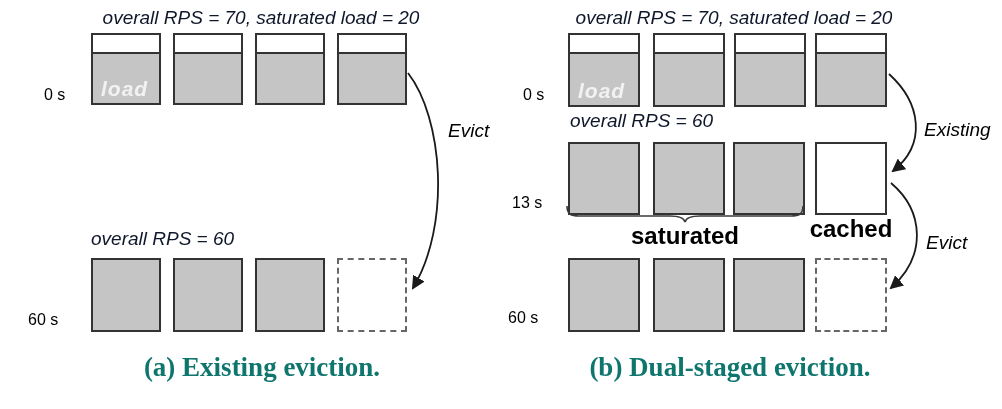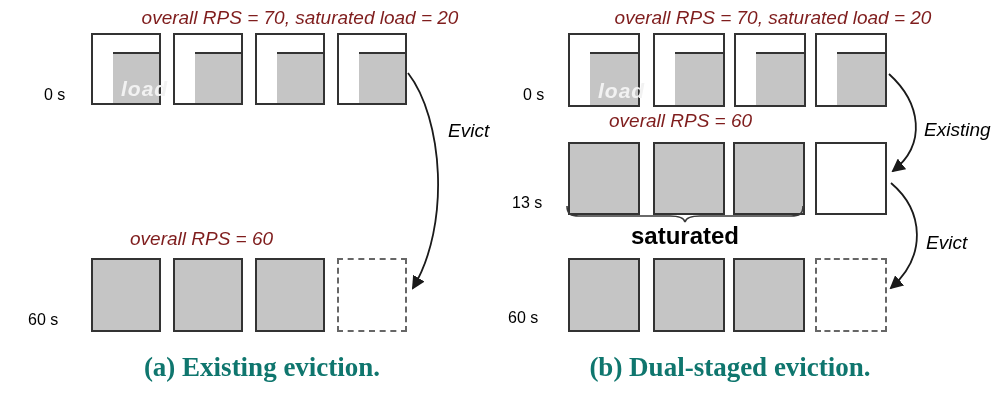--- a/index.html
+++ b/index.html
@@ -14,33 +14,33 @@
   
   .box{
     position:absolute;
     box-sizing:border-box;
     border:2px solid #333;
     background:#fff;
     display:flex;flex-direction:column;
   }
   .box .strip{height:17px;background:#fff;}
   .box .fill{
-    flex:1;background:#c5c5c5;border-top:2px solid #333;position:relative;margin-left:20px;
+    flex:1;background:#c5c5c5;border-top:2px solid #333;position:relative;
   }
   .box-solid{background:#c5c5c5;}
   .box-cached{background:#fff;}
   .box-dashed{border:2px dashed #666;background:#fff;}
   .load-text{
     position:absolute;left:8px;bottom:2px;
     font-style:italic;font-weight:bold;font-size:21px;color:#f2f2f2;
     letter-spacing:1px;
   }
   
   .header-label{
-    font-style:italic;font-size:19px;color:#7f1d1d;white-space:nowrap;margin-left:39px;
+    font-style:italic;font-size:19px;color:#0f172a;white-space:nowrap;
   }
   .time-label{
     font-weight:normal;font-size:16px;color:#000;white-space:nowrap;margin-top:28px;
   }
   .arrow-label{
     font-style:italic;font-size:19px;color:#000000;white-space:nowrap;
   }
   .group-label{
     font-weight:bold;font-size:24px;color:#000;text-align:center;white-space:nowrap;
   }
@@ -120,20 +120,21 @@
   <div class="abs header-label" style="left:570px;top:110px;">overall RPS = 60</div>
 
   <div class="abs time-label" style="left:512px;top:166px;">13 s</div>
 
   <div class="box box-solid" style="left:568px;top:142px;width:72px;height:73px;"></div>
   <div class="box box-solid" style="left:653px;top:142px;width:72px;height:73px;"></div>
   <div class="box box-solid" style="left:733px;top:142px;width:72px;height:73px;"></div>
   <div class="box box-cached" style="left:815px;top:142px;width:72px;height:73px;"></div>
 
   <div class="abs group-label" style="left:585px;top:222px;width:200px;">saturated</div>
+  <div class="abs group-label" style="left:801px;top:215px;width:100px;">cached</div>
 
   <div class="abs arrow-label" style="left:926px;top:232px;">Evict</div>
 
   <div class="abs time-label" style="left:508px;top:281px;">60 s</div>
 
   <div class="box box-solid" style="left:568px;top:258px;width:72px;height:74px;"></div>
   <div class="box box-solid" style="left:653px;top:258px;width:72px;height:74px;"></div>
   <div class="box box-solid" style="left:733px;top:258px;width:72px;height:74px;"></div>
   <div class="box box-dashed" style="left:815px;top:258px;width:72px;height:74px;"></div>
 

